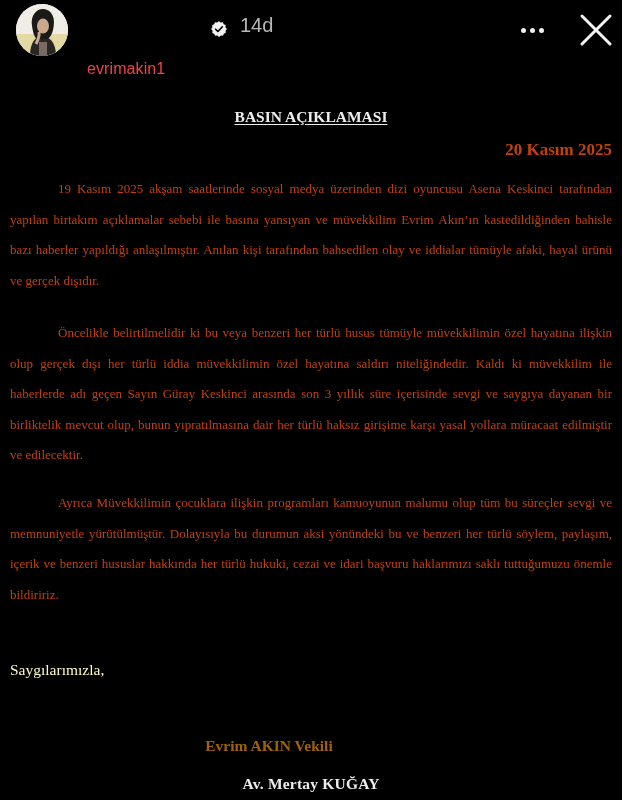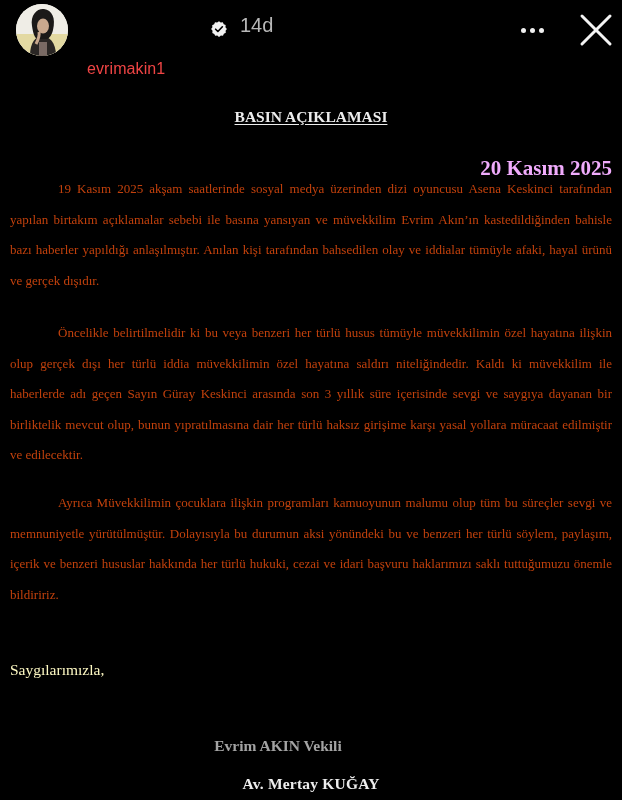--- a/index.html
+++ b/index.html
@@ -97,25 +97,25 @@
       width: 622px;
       text-align: center;
       font-size: 15.5px;
       font-weight: bold;
       text-decoration: underline;
       text-underline-offset: 2px;
       color: #ededed;
     }
     .doc-date {
       position: absolute;
-      top: 156px;
+      top: 140px;
       right: 10px;
-      font-size: 21px;
+      font-size: 17px;
       font-weight: bold;
-      color: #f0abfc;
+      color: #c2410c;
     }
     .para {
       position: absolute;
       left: 10px;
       width: 602px;
       font-size: 13px;
       line-height: 30.5px;
       text-align: justify;
       text-indent: 48px;
       color: #c2410c;
@@ -132,22 +132,21 @@
       color: #fef9c3;
     }
     .sig-line1 {
       position: absolute;
       top: 737px;
       left: 0;
       width: 538px;
       text-align: center;
       font-size: 15.5px;
       font-weight: bold;
-      color: #a3a3a3;
-      padding-left: 9px;
+      color: #a16207;
     }
     .sig-line2 {
       position: absolute;
       top: 775px;
       left: 0;
       width: 622px;
       text-align: center;
       font-size: 15.5px;
       font-weight: bold;
       color: #ededed;

